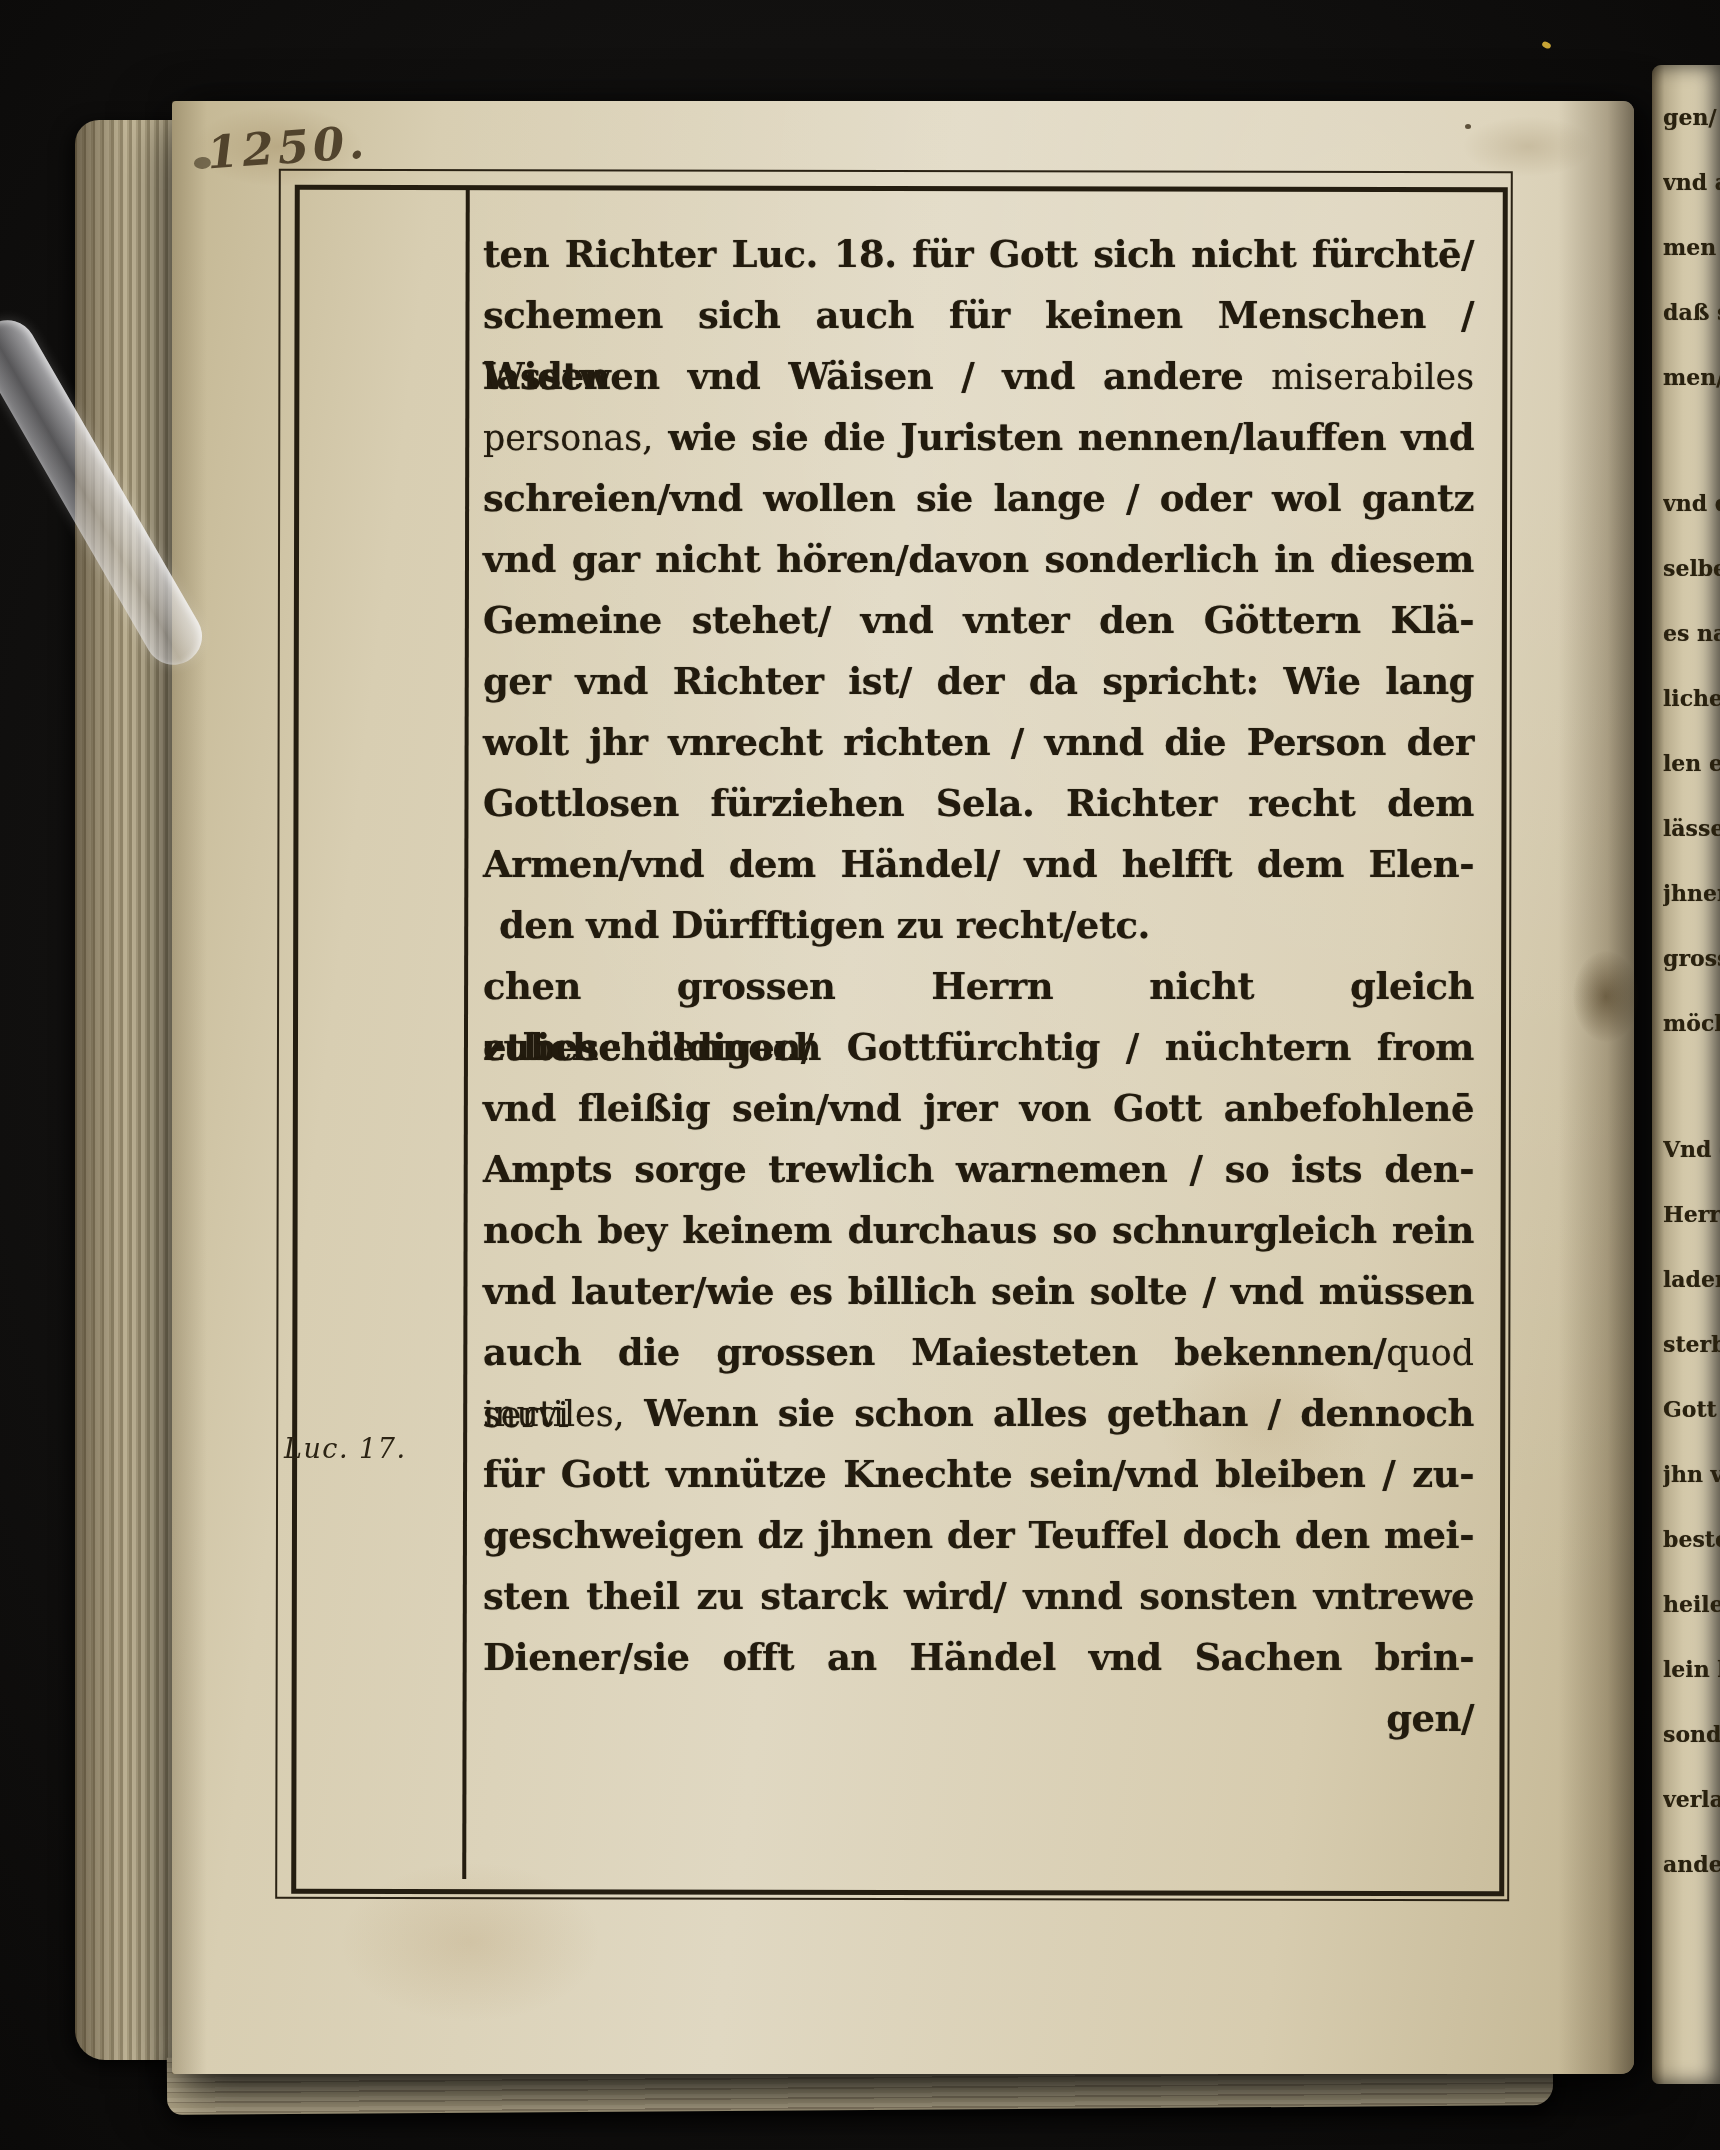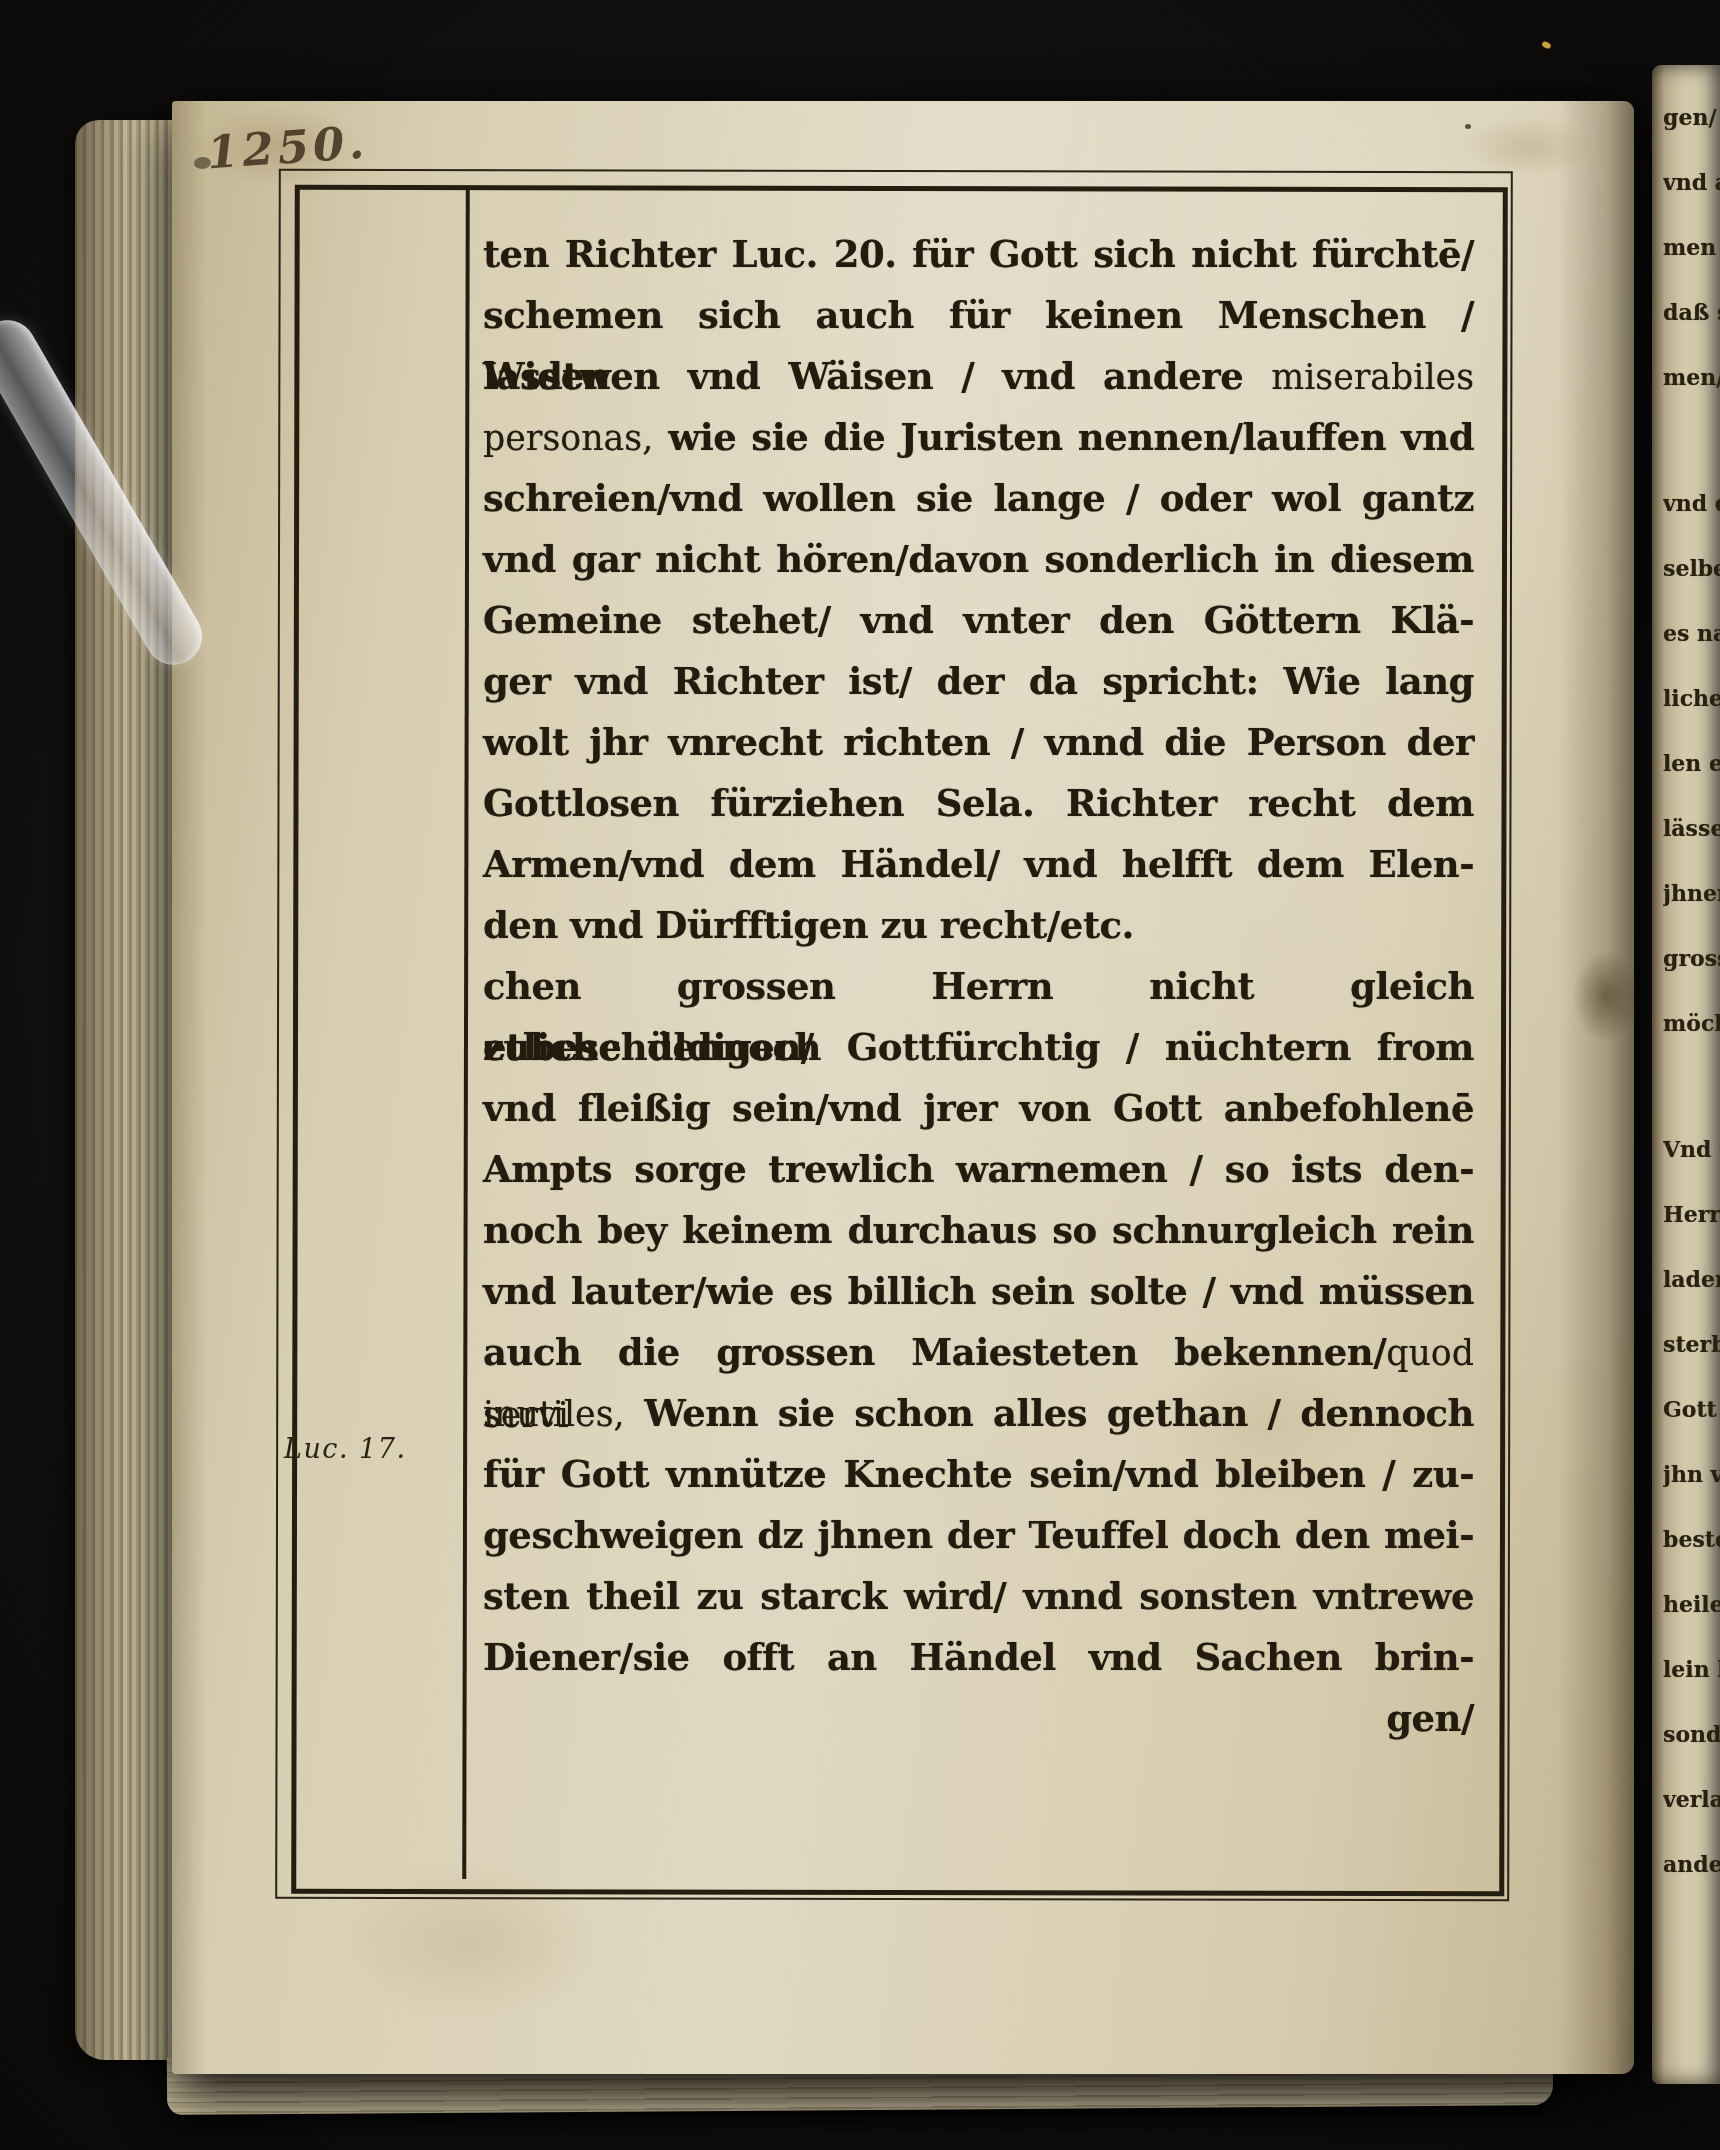--- a/index.html
+++ b/index.html
@@ -101,21 +101,21 @@
     position:absolute;left:311px;top:123px;width:991px;height:1684px;
     color:#221b0e;
   }
   .tline{
     font-family:"DejaVu Serif", serif;font-weight:700;
     font-size:37px;line-height:61px;height:61px;white-space:normal;
     text-align:justify;text-align-last:justify;
     letter-spacing:-0.5px;
     text-shadow:0 0 1px rgba(30,22,10,.55);
   }
-  .tline.short{text-align-last:left;}
+  .tline.short{text-align-last:left;margin-left:16px;}
   .tline.right{text-align:right;text-align-last:right;}
   .tline.indent{padding-left:76px;box-sizing:border-box;}
   .tline .latin{font-weight:400;font-size
   :0.94em;letter-spacing:0;}
   .tline .frak{}
 
   
   .right-sliver{
     position:absolute;left:1652px;top:65px;width:69px;height:2019px;
     background:
@@ -171,21 +171,21 @@
       <span class="ink-blob"></span>
     </div>
 
     <div class="frame-outer"></div>
     <div class="frame-inner"></div>
     <div class="vrule"></div>
 
     <div class="margin-note">Luc. 17.</div>
 
     <div class="text-col">
-        <div class="tline"><span class="frak">ten Richter Luc. 20. für Gott sich nicht fürchtē/</span></div>
+        <div class="tline"><span class="frak">ten Richter Luc. 18. für Gott sich nicht fürchtē/</span></div>
         <div class="tline"><span class="frak">schemen sich auch für keinen Menschen / lassen</span></div>
         <div class="tline"><span class="frak">Widtwen vnd Wäisen / vnd andere </span><span class="latin">miserabiles</span></div>
         <div class="tline"><span class="latin">personas,</span><span class="frak"> wie sie die Juristen nennen/lauffen vnd</span></div>
         <div class="tline"><span class="frak">schreien/vnd wollen sie lange / oder wol gantz</span></div>
         <div class="tline"><span class="frak">vnd gar nicht hören/davon sonderlich in diesem</span></div>
         <div class="tline"><span class="frak">Gemeine stehet/ vnd vnter den Göttern Klä-</span></div>
         <div class="tline"><span class="frak">ger vnd Richter ist/ der da spricht: Wie lang</span></div>
         <div class="tline"><span class="frak">wolt jhr vnrecht richten / vnnd die Person der</span></div>
         <div class="tline"><span class="frak">Gottlosen fürziehen Sela. Richter recht dem</span></div>
         <div class="tline"><span class="frak">Armen/vnd dem Händel/ vnd helfft dem Elen-</span></div>

